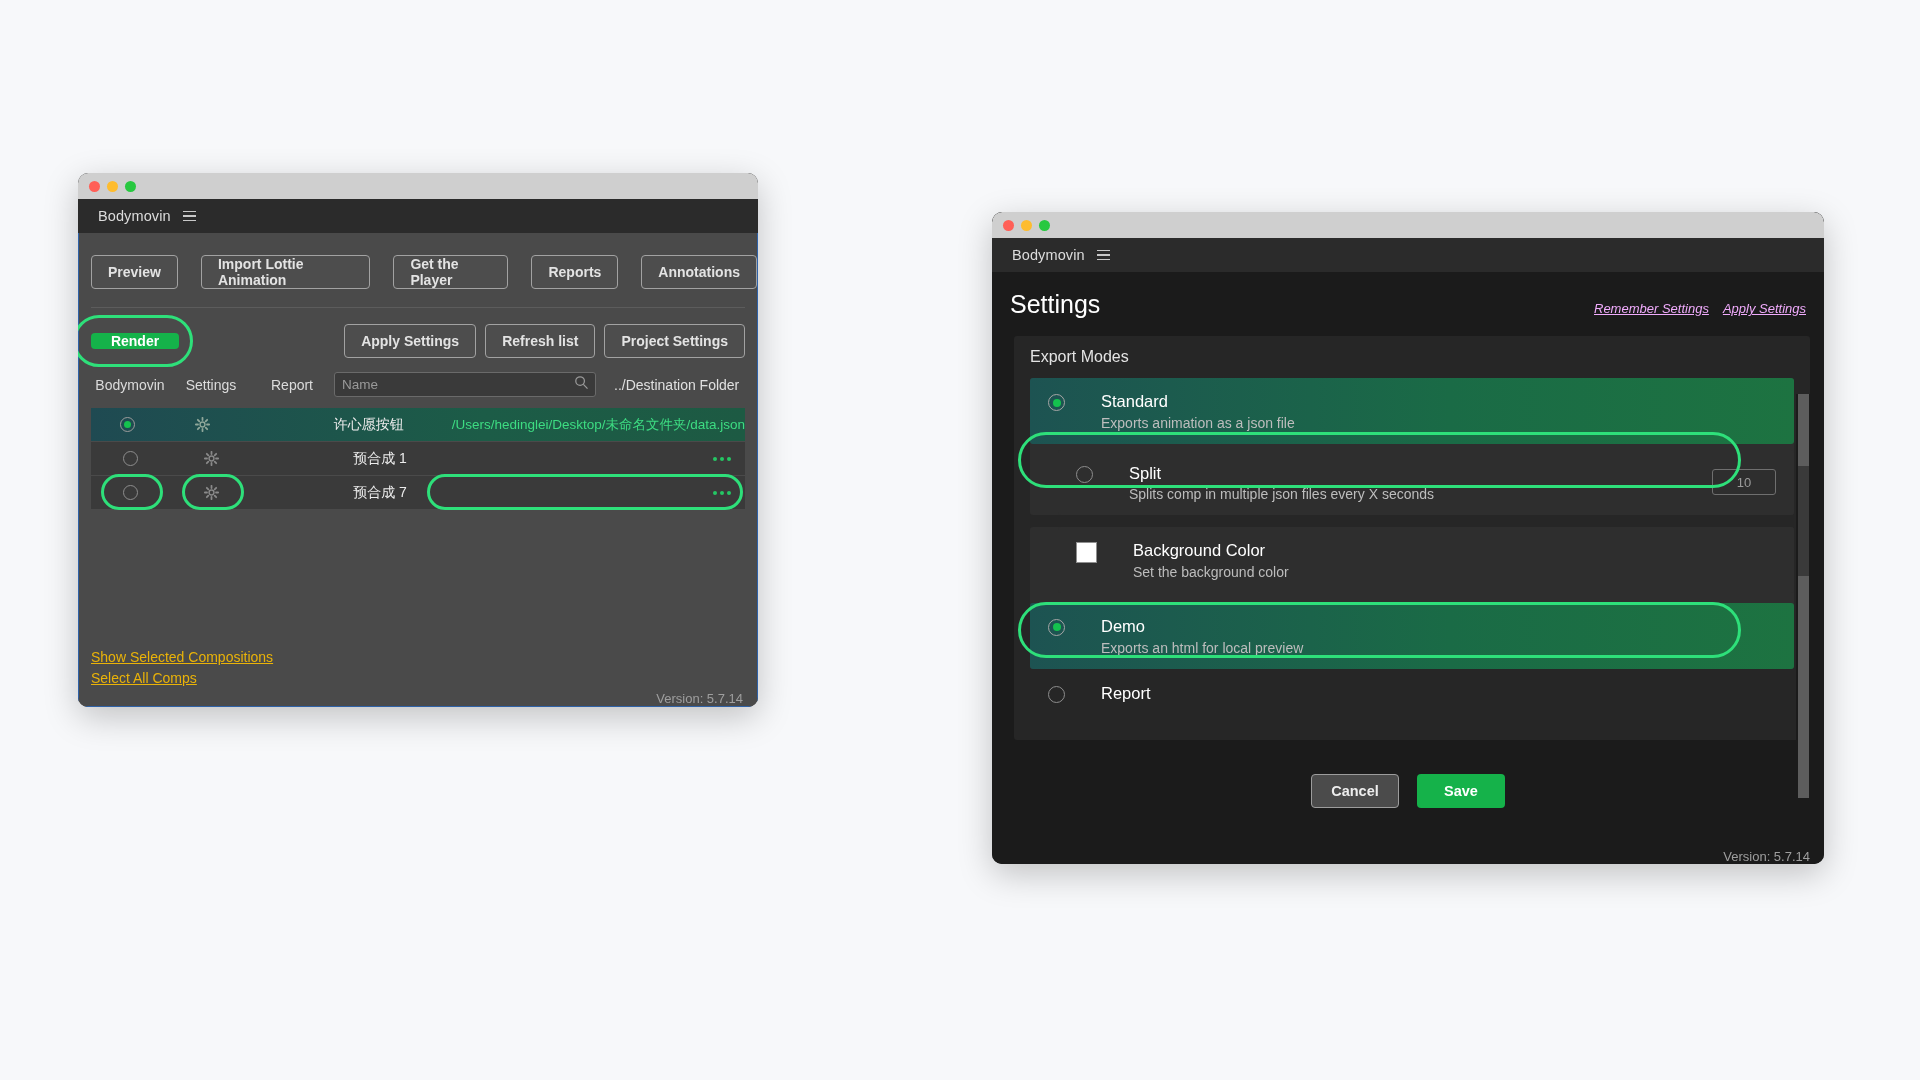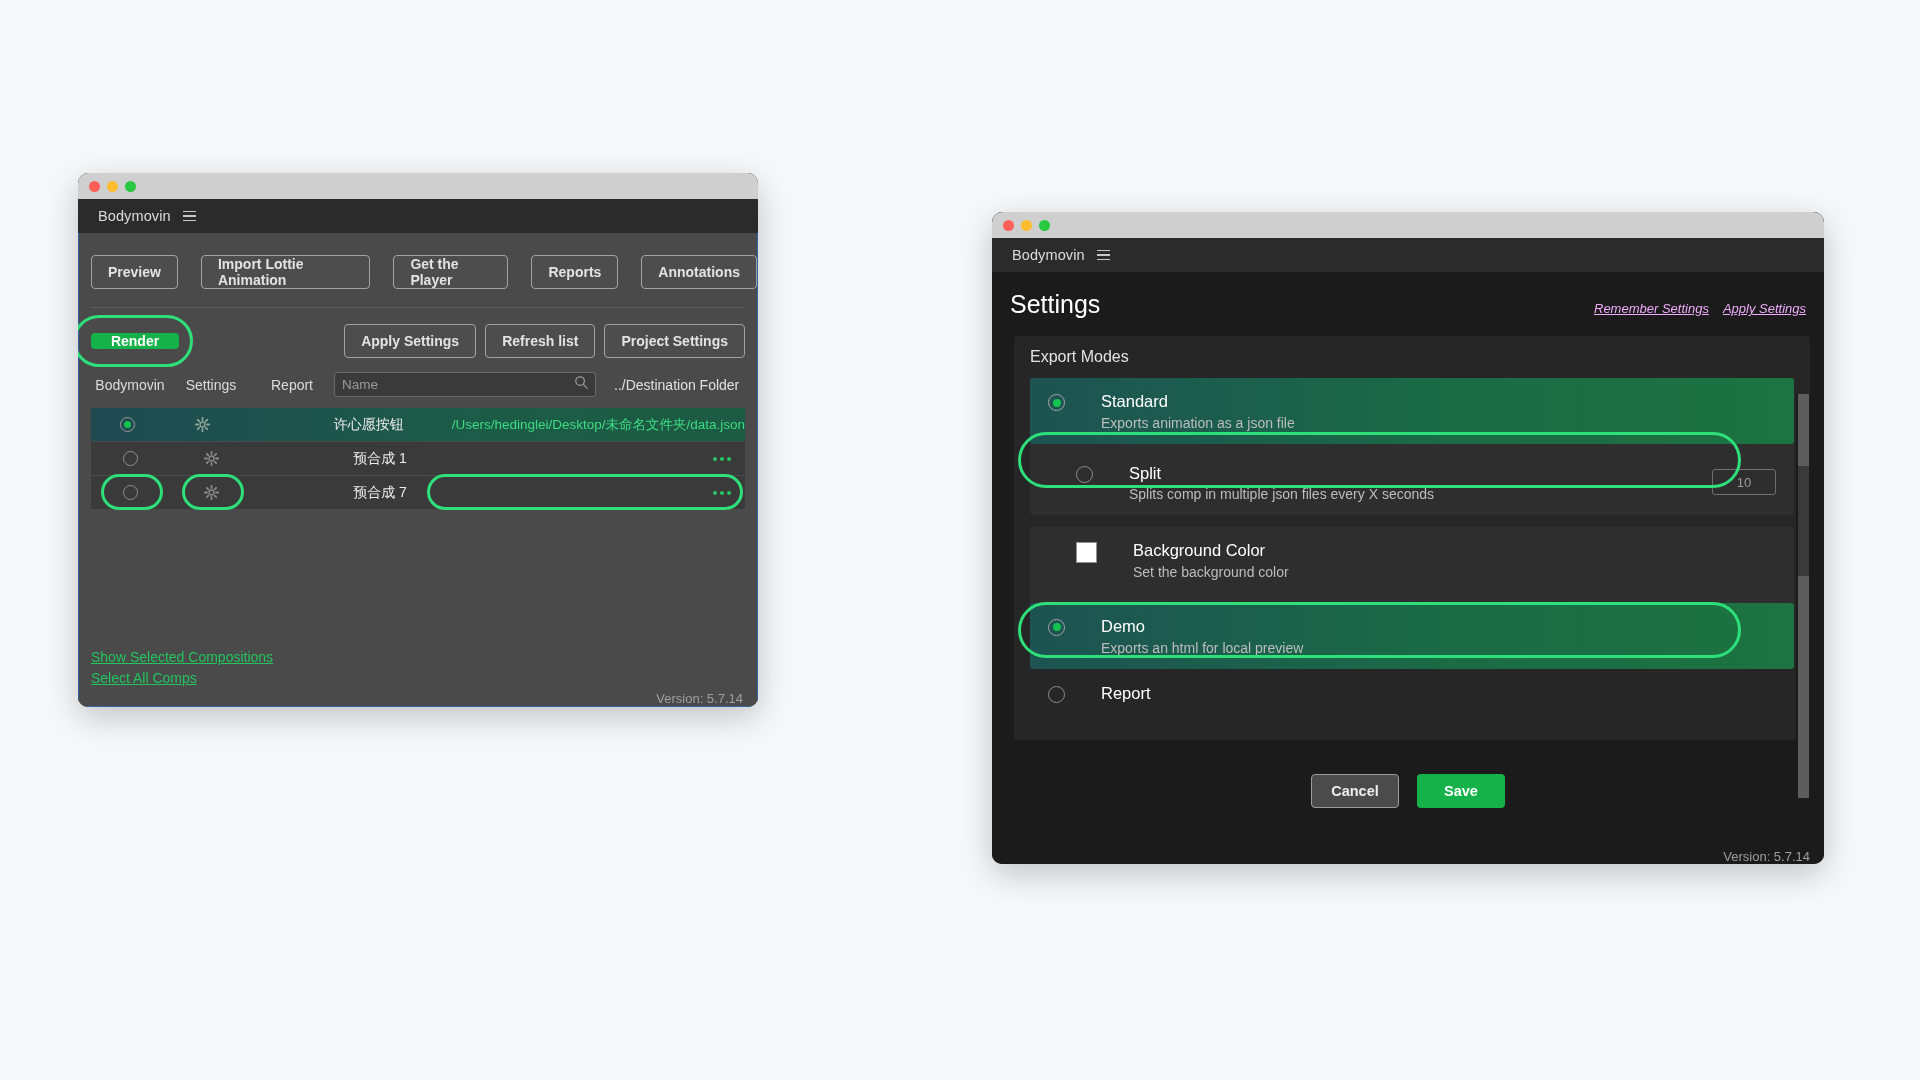--- a/index.html
+++ b/index.html
@@ -80,21 +80,21 @@
   .radio.on::after { content:""; position:absolute; left:3px; top:3px; width:7px; height:7px;
                      border-radius:50%; background:#14c24e; }
   .gear { width: 15px; height: 15px; display: block; }
   .comp-name { flex: 0 0 auto; color: #ececec; font-size: 14px; margin-left: 52px;
                width: 150px; text-align: center; }
   .comp-path { color: #3ddc82; font-size: 13.5px; margin-left: 8px; white-space: nowrap; }
   .dots { margin-left: auto; margin-right: 14px; display: flex; gap: 3px; }
   .dots i { width: 4px; height: 4px; border-radius: 50%; background: #24c764; display: block; }
 
   .bottom-links { position: absolute; left: 12px; bottom: 15px; }
-  .blink { display: block; color: #22c55e; font-size: 14px; text-decoration: underline;
+  .blink { display: block; color: #eab308; font-size: 14px; text-decoration: underline;
            margin-bottom: 5px; cursor: pointer; }
   .version { position: absolute; right: 14px; bottom: 0; color: #9e9e9e; font-size: 13px; }
 
   
   #right-window { left: 992px; top: 212px; width: 832px; height: 652px; background: #1b1b1b; }
   #right-window .body { background: #1b1b1b; height: calc(100% - 60px); position: relative; }
 
   .settings-head { display: flex; align-items: baseline; padding: 18px 18px 0 18px; }
   .settings-title { color: #fff; font-size: 25px; font-weight: normal; }
   .head-links { margin-left: auto; display: flex; gap: 14px; }

